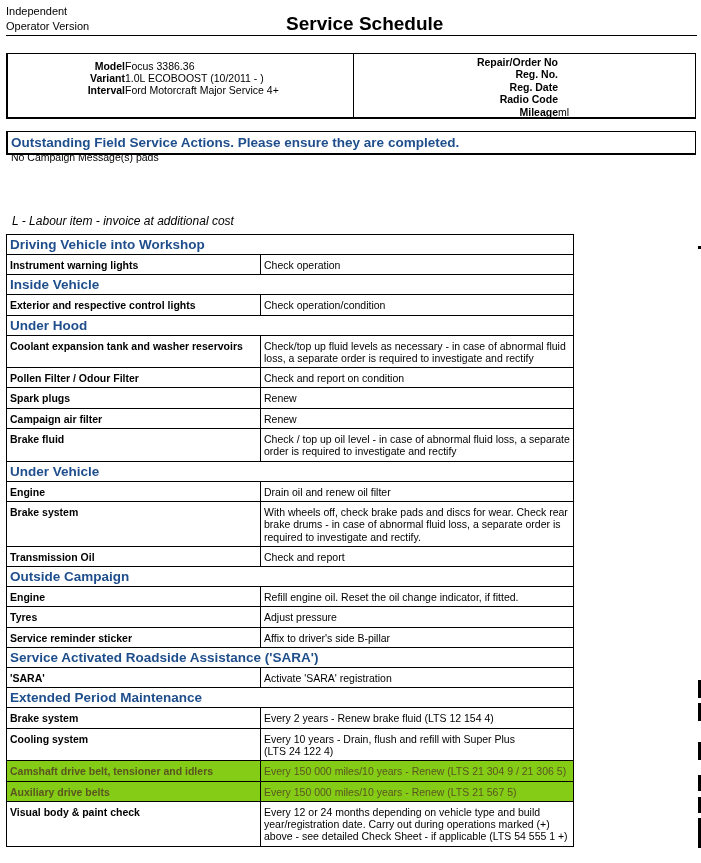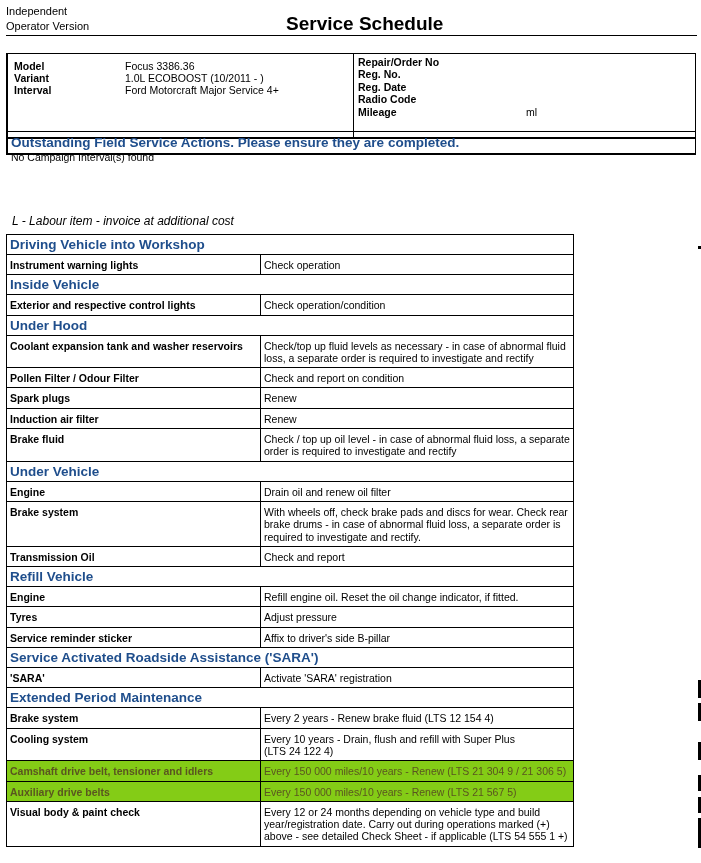--- a/index.html
+++ b/index.html
@@ -5,29 +5,30 @@
   html, body { margin: 0; padding: 0; background: #ffffff; }
   body {
     width: 701px; height: 863px; overflow: hidden; position: relative;
     font-family: "Liberation Sans", sans-serif; color: #000;
   }
   .top-left { position: absolute; left: 6px; top: 4px; font-size: 11px; line-height: 15px; }
   .doc-title { position: absolute; left: 286px; top: 13px; font-size: 19px; font-weight: bold; }
   .title-rule { position: absolute; left: 6px; right: 4px; top: 35px; border-top: 1px solid #000; }
 
   .vehicle-box {
-    position: absolute; left: 6px; top: 53px; width: 690px; height: 86px;
+    position: absolute; left: 6px; top: 53px; width: 690px; height: 66px;
     border: 1px solid #000; border-left-width: 2px; border-bottom-width: 2px; box-sizing: border-box;
     display: flex;
+    text-align: right;
   }
   .vb-left { width: 346px; border-right: 1px solid #000; padding: 6px 0 0 6px; box-sizing: border-box; }
   .vb-right { flex: 1; padding: 2px 0 0 4px; }
   .kv { display: flex; font-size: 10.5px; line-height: 12px; }
   .kv .k { font-weight: bold; width: 111px; }
-  .kv-r { display: flex; font-size: 10.5px; line-height: 12.4px; }
+  .kv-r { display: flex; font-size: 10.5px; line-height: 12.4px; margin-left: 32px; }
   .kv-r .k { font-weight: bold; width: 168px; }
 
   .fsa-box {
     position: absolute; left: 6px; top: 131px; width: 690px; height: 24px;
     border: 1px solid #000; border-left-width: 2px; border-bottom-width: 2px; box-sizing: border-box;
     padding: 3px 0 0 3px;
   }
   .fsa-title { color: #1f4e8c; font-weight: bold; font-size: 13.5px; line-height: 16px; }
   .fsa-msg { font-size: 10.5px; line-height: 12px; }
 
@@ -94,21 +95,21 @@
       </div>
     <div class="kv-r">
         <span class="k">Mileage</span>
         <span>ml</span>
       </div>
   </div>
 </div>
 
 <div class="fsa-box">
   <div class="fsa-title">Outstanding Field Service Actions. Please ensure they are completed.</div>
-  <div class="fsa-msg">No Campaign Interval(s) found</div>
+  <div class="fsa-msg">No Campaign Message(s) pads</div>
 </div>
 
 <div class="legend">L - Labour item - invoice at additional cost</div>
 
 <table class="sched">
   <colgroup>
       <col class="c1">
       <col>
     </colgroup>
   <tbody id="sched-body">
@@ -145,21 +146,21 @@
           <div>Check and report on condition</div>
         </td>
       </tr>
       <tr>
         <td class="item">Spark plugs</td>
         <td>
           <div>Renew</div>
         </td>
       </tr>
       <tr>
-        <td class="item">Induction air filter</td>
+        <td class="item">Campaign air filter</td>
         <td>
           <div>Renew</div>
         </td>
       </tr>
       <tr>
         <td class="item">Brake fluid</td>
         <td>
           <div>Check / top up oil level - in case of abnormal fluid loss, a separate order is required to investigate and rectify</div>
         </td>
       </tr>
@@ -178,21 +179,21 @@
           <div>With wheels off, check brake pads and discs for wear. Check rear brake drums - in case of abnormal fluid loss, a separate order is required to investigate and rectify.</div>
         </td>
       </tr>
       <tr>
         <td class="item">Transmission Oil</td>
         <td>
           <div>Check and report</div>
         </td>
       </tr>
       <tr>
-        <td colspan="2" class="section">Refill Vehicle</td>
+        <td colspan="2" class="section">Outside Campaign</td>
       </tr>
       <tr>
         <td class="item">Engine</td>
         <td>
           <div>Refill engine oil. Reset the oil change indicator, if fitted.</div>
         </td>
       </tr>
       <tr>
         <td class="item">Tyres</td>
         <td>

